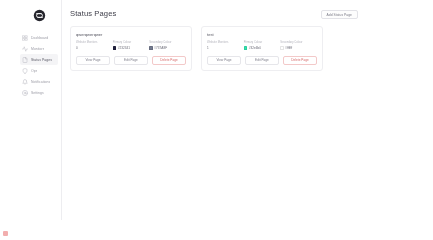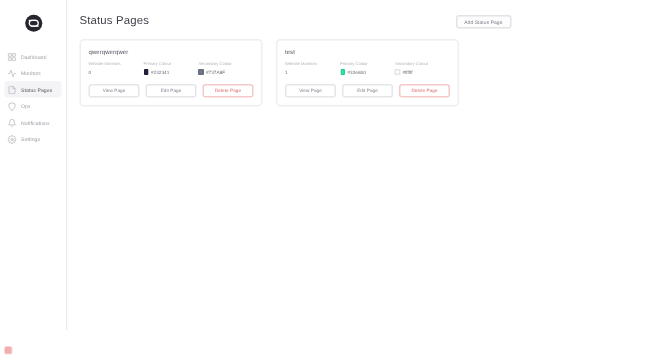--- a/index.html
+++ b/index.html
@@ -2,21 +2,21 @@
 <html><head>
 <meta charset="utf-8">
 <style>
   * { box-sizing: border-box; margin: 0; padding: 0; }
   html, body {
     width: 433px; height: 220px;
     background: #ffffff;
     font-family: "Liberation Sans", sans-serif;
     overflow: hidden;
   }
-  .app { display: flex; width: 348px; height: 220px; background: #ffffff; }
+  .app { display: flex; width: 348px; height: 220px; background: #ffffff; margin-left: 17px; }
 
   
   .sidebar {
     width: 45px; height: 220px;
     background: #ffffff;
     border-right: 1px solid #ededf0;
     padding-top: 6px;
     flex-shrink: 0;
   }
   .logo-wrap {

